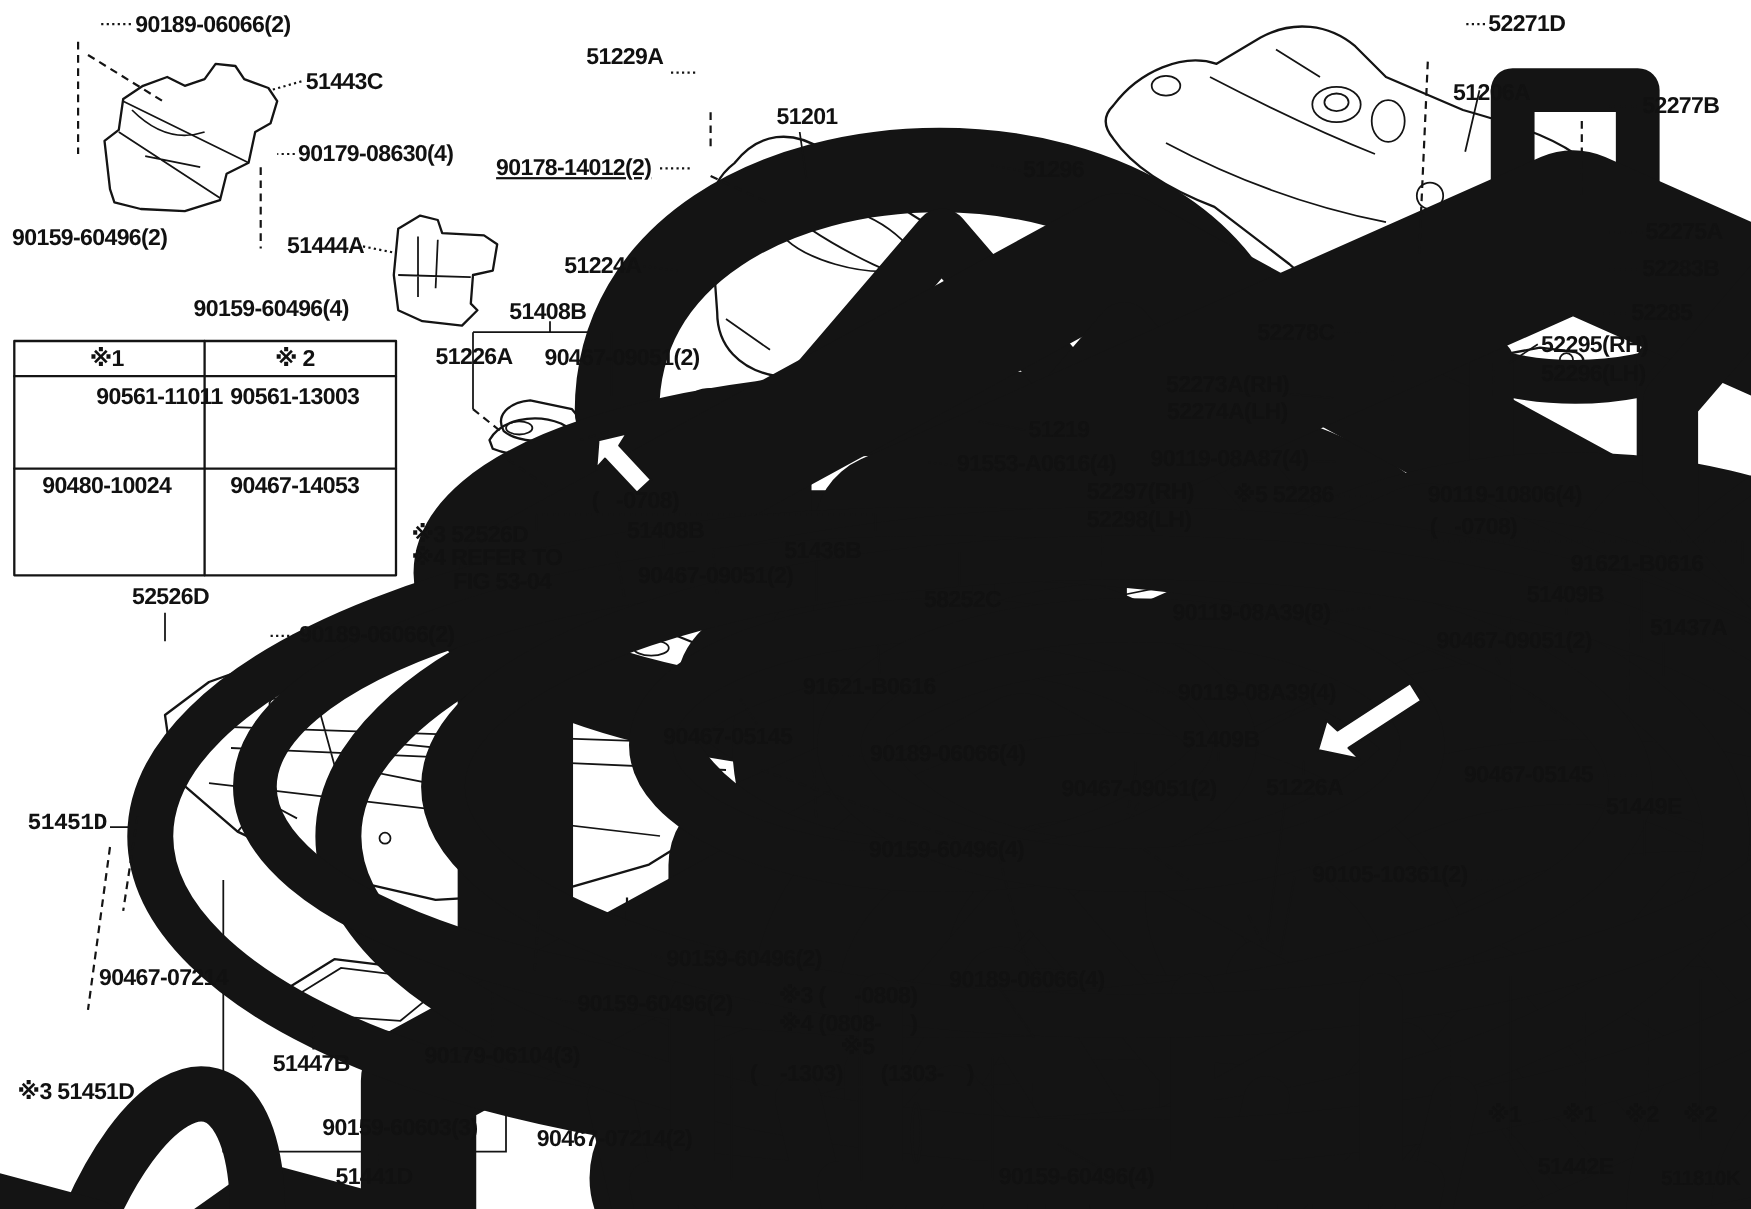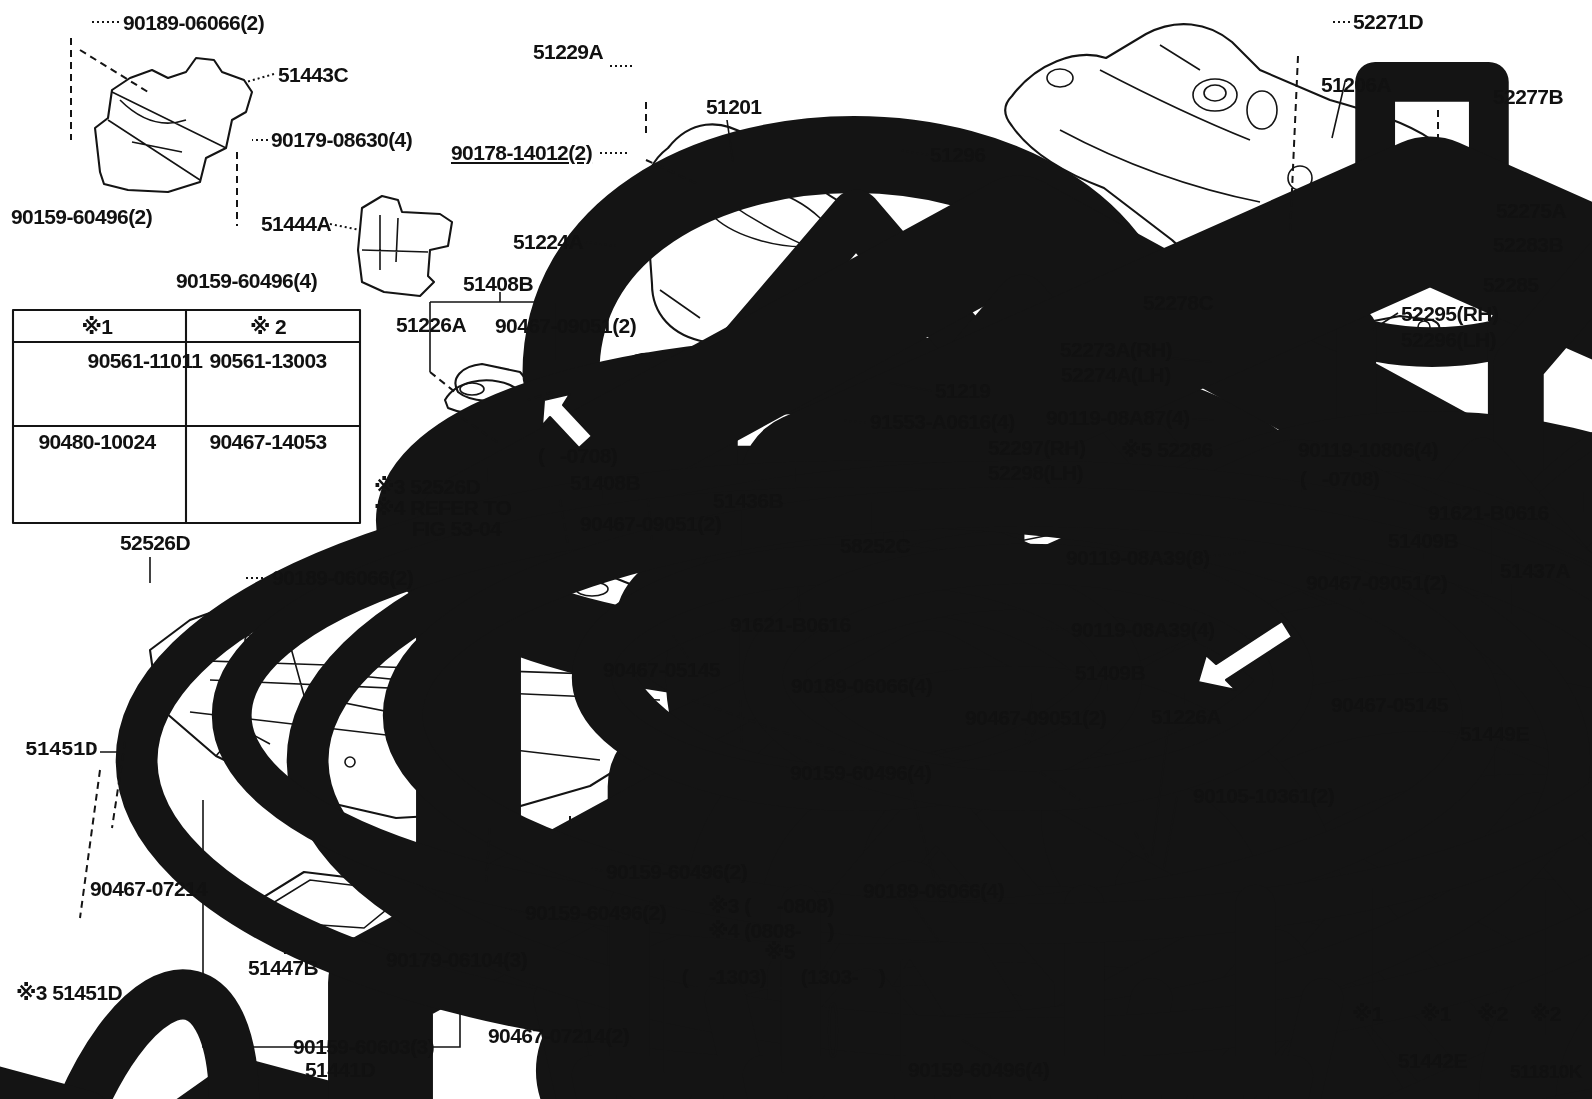--- a/index.html
+++ b/index.html
@@ -381,21 +381,21 @@
       <div class="lbl" style="left: 412px; top: 518px;">FIG 53-04</div>
       <div class="lbl" style="left: 120px; top: 532px;">52526D</div>
       <div class="lbl" style="left: 272px; top: 567px;">90189-06066(2)</div>
       <div class="lbl" style="left: 791px; top: 675px;">90189-06066(4)</div>
       <div class="lbl" style="left: 790px; top: 762px;">90159-60496(4)</div>
       <div class="lbl" style="left: 25px; top: 739px; font-family: Liberation Mono, monospace;">51451D</div>
       <div class="lbl" style="left: 62px; top: 878px; margin-left: 28px;">90467-07214</div>
       <div class="lbl" style="left: 16px; top: 982px;">※3 51451D</div>
       <div class="lbl" style="left: 248px; top: 957px;">51447B</div>
       <div class="lbl" style="left: 386px; top: 949px;">90179-06104(3)</div>
-      <div class="lbl" style="left: 293px; top: 1036px;">90159-60603(3)</div>
+      <div class="lbl" style="left: 293px; top: 1015px;">90159-60603(3)</div>
       <div class="lbl" style="left: 305px; top: 1059px;">51441D</div>
       <div class="lbl" style="left: 606px; top: 861px;">90159-60496(2)</div>
       <div class="lbl" style="left: 525px; top: 902px;">90159-60496(2)</div>
       <div class="lbl" style="left: 488px; top: 1025px;">90467-07214(2)</div>
       <div class="lbl" style="left: 708px; top: 895px;">※3 (     -0808)</div>
       <div class="lbl" style="left: 708px; top: 920px;">※4 (0808-     )</div>
       <div class="lbl" style="left: 764px; top: 941px;">※5</div>
       <div class="lbl" style="left: 863px; top: 880px;">90189-06066(4)</div>
       <div class="lbl" style="left: 908px; top: 1059px;">90159-60496(4)</div>
       <div class="lbl" style="left: 1193px; top: 785px;">90105-10361(2)</div>

